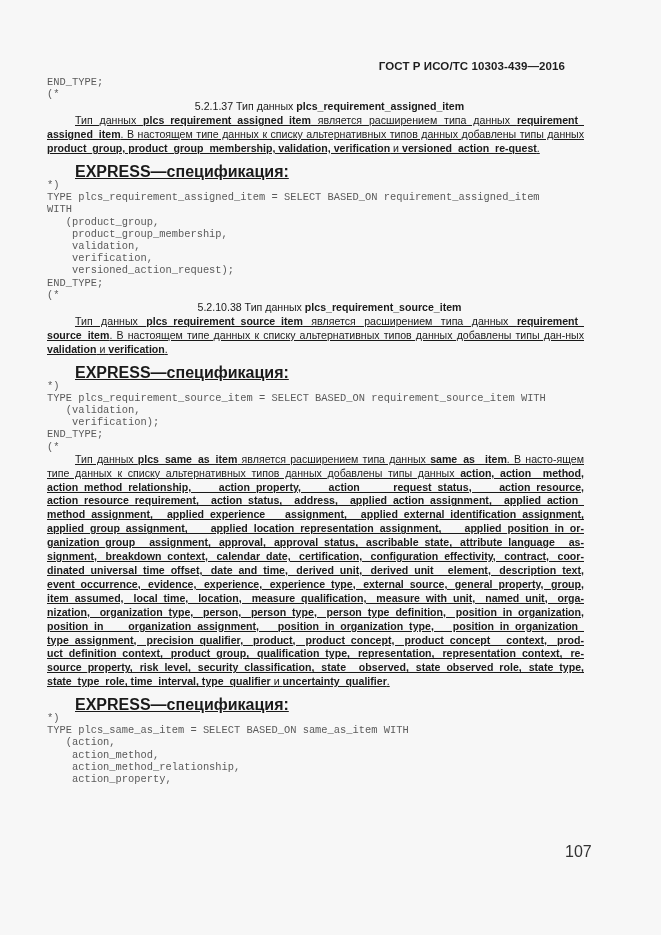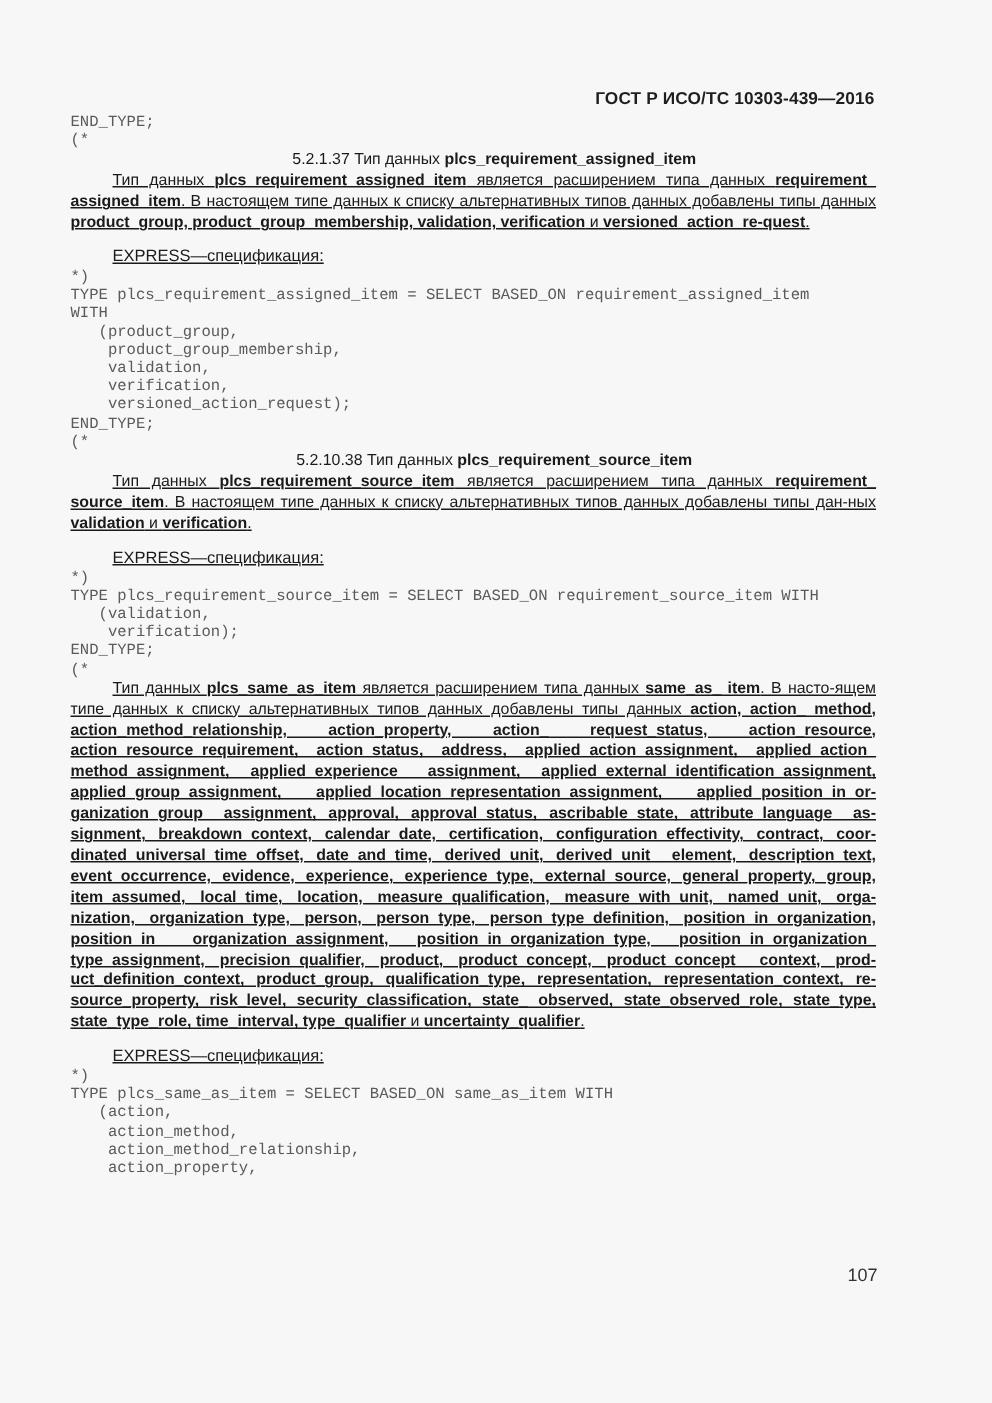--- a/index.html
+++ b/index.html
@@ -1,39 +1,40 @@
 <!DOCTYPE html>
 <html><head>
   <meta charset="utf-8">
   <style>
     html, body { margin: 0; padding: 0; }
     body {
       width: 661px; height: 935px; background: #f7f7f7; position: relative; overflow: hidden;
       font-family: "Liberation Sans", sans-serif; color: #1a1a1a;
     }
     .hdr {
-      position: absolute; top: 60px; right: 78px;
+      position: absolute; top: 60px; right: 96px;
       font-weight: bold; font-size: 11.5px; color: #1e1e1e; letter-spacing: 0.1px;
     }
     .page { position: absolute; left: 47px; top: 76px; width: 537px; }
     .code {
       font-family: "Liberation Mono", monospace; font-size: 10.4px; color: #5a5a5a;
       line-height: 12.2px; white-space: pre; margin: 0;
     }
     .p {
       font-size: 10.6px; line-height: 13.9px; text-align: justify; margin: 0;
     }
     .ind { text-indent: 28px; text-decoration: underline; }
     .title { margin-left: 28px; font-size: 10.6px; line-height: 13.9px; text-align: center; }
     .b { font-weight: bold; }
     .express {
-      margin-left: 28px; font-size: 11px; line-height: 13.9px; text-decoration: underline;
+      margin-left: 28px; font-size: 16px; line-height: 13.9px; text-decoration: underline;
       margin-top: 9px;
+      font-weight: bold;
     }
-    .pageno { position: absolute; left: 565px; top: 843px; font-size: 12px; color: #333; }
+    .pageno { position: absolute; left: 565px; top: 843px; font-size: 16px; color: #333; }
   </style>
 </head>
 <body>
 
 <div class="hdr">ГОСТ Р ИСО/ТС 10303-439—2016</div>
 
 <div class="page">
 
   <pre class="code">END_TYPE;
 (*</pre>

